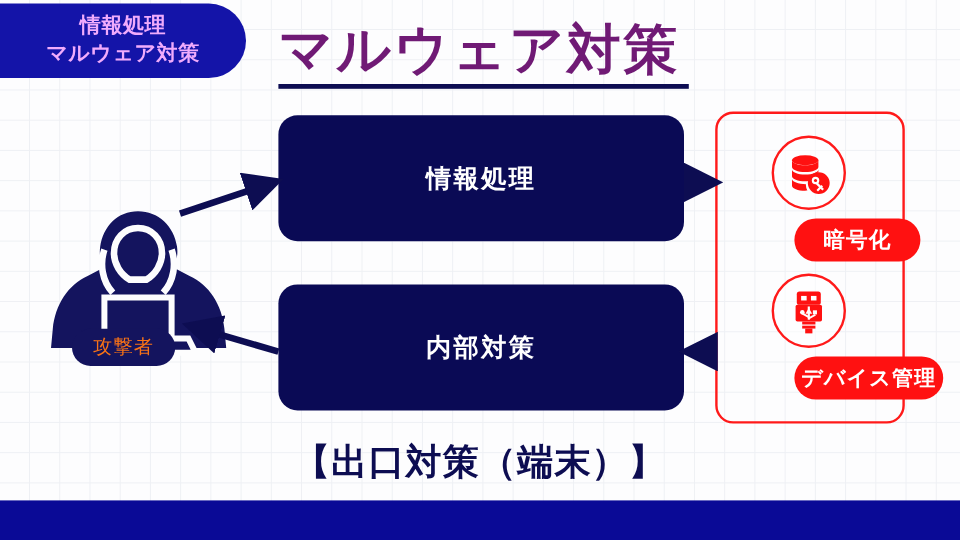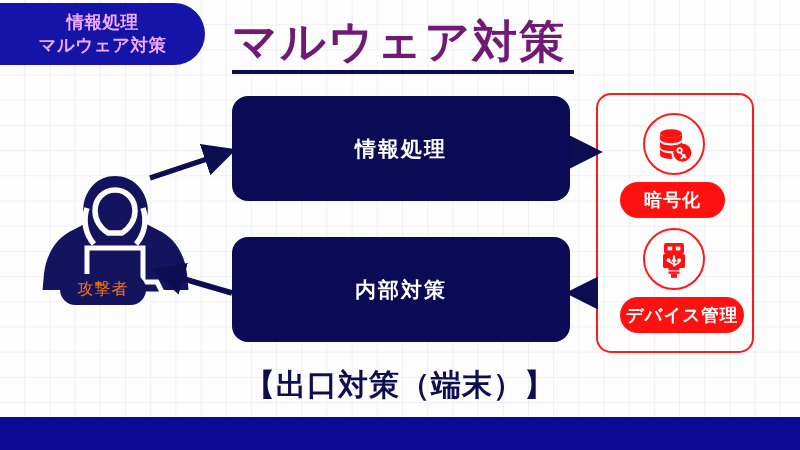--- a/index.html
+++ b/index.html
@@ -83,21 +83,21 @@
     display:flex;align-items:center;justify-content:center;
     background:rgba(255,255,255,0.55);z-index:5;
   }
   #icon-encrypt{left:643px;top:113px;}
   #icon-device{left:643px;top:228px;}
 
   .red-pill{
     position:absolute;height:36px;background:#ff1111;border-radius:18px;
     display:flex;align-items:center;justify-content:center;
     color:#ffffff;font-weight:bold;font-size:18px;letter-spacing:1px;
-    white-space:nowrap;z-index:5;
+    white-space:nowrap;z-index:5;margin-left:42px;
   }
   #pill-encrypt{left:620px;top:182px;width:105px;}
   #pill-device{left:620px;top:297px;width:124px;font-size:17.5px;}
 
   
   .attacker{position:absolute;left:40px;top:168px;width:150px;height:145px;z-index:4;}
   .attacker-pill{
     position:absolute;left:60px;top:274px;width:86px;height:31px;
     background:#14145e;border-radius:16px;
     display:flex;align-items:center;justify-content:center;

